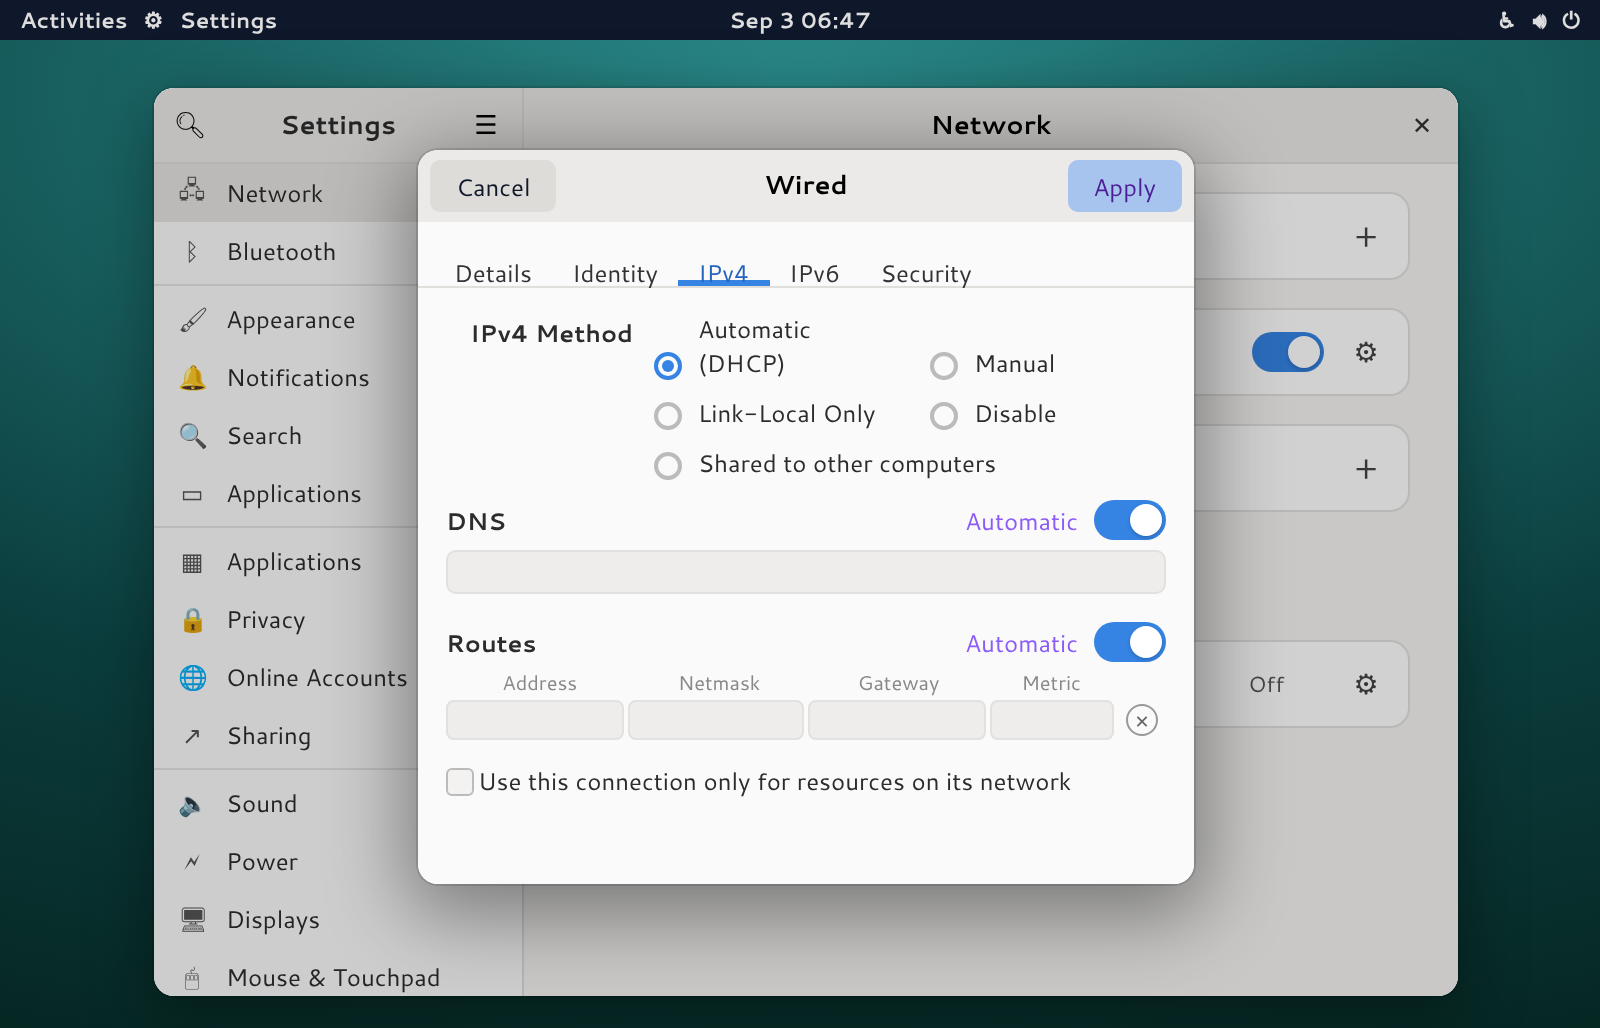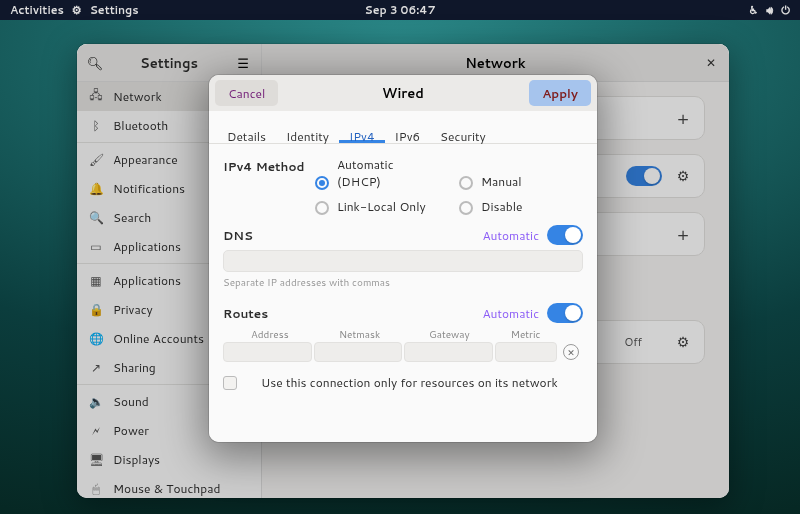--- a/index.html
+++ b/index.html
@@ -137,42 +137,42 @@
     overflow: hidden;
   }
   .modal-header {
     height: 36px; background: #ebeae8;
     display: flex; align-items: center; position: relative;
     padding: 0 6px;
   }
   .mh-btn {
     height: 26px; padding: 0 13px; border-radius: 5px;
     font-size: 12px; display: flex; align-items: center;
-    background: #dedcd9; color: #701a75;
-  }
-  .mh-btn.apply { background: #a6c4ed; color: #7f1d1d; font-weight: 700; }
+    background: #dedcd9; color: #0f172a;
+  }
+  .mh-btn.apply { background: #a6c4ed; color: #4c1d95; font-weight: 400; }
   .modal-header .mtitle { position: absolute; left: 0; right: 0; text-align: center;
     font-weight: 700; font-size: 13px; pointer-events: none; }
   .modal-tabs {
     height: 33px; border-bottom: 1px solid #e0dfdc;
     display: flex; align-items: stretch; gap: 0; padding: 0 8px;
     font-size: 12px;
   }
   .tab {
     padding: 0 10px; display: flex; align-items: center;
     color: #333; border-bottom: 3px solid transparent; margin-top: 22px;
   }
   .tab.active { color: #2563c0; border-bottom-color: #3584e4; font-weight: 500; }
   .modal-body {
     flex: 1; padding: 12px 14px; overflow: hidden; background: #fafafa;
     font-size: 12px; color: #2c2c2c;
   }
 
   
-  .method-row { display: flex; margin-bottom: 10px; }
+  .method-row { display: flex; margin-bottom: 10px; margin-left: 12px; }
   .method-label { width: 92px; font-weight: 700; font-size: 12px; padding-top: 2px;}
   .method-grid {
     flex: 1; display: grid;
     grid-template-columns: 1fr 1fr;
     row-gap: 8px; column-gap: 20px;
   }
   .radio-opt { display: flex; align-items: flex-end; gap: 8px; font-size: 12px; }
   .radio {
     width: 14px; height: 14px; border-radius: 50%;
     border: 2px solid #bbb; position: relative; flex: 0 0 14px;
@@ -213,21 +213,21 @@
     height: 20px; background: #eeedeb; border-radius: 4px;
     border: 1px solid #e2e1df;
   }
   .route-remove {
     width: 16px; height: 16px; margin: auto;
     border: 1px solid #999; border-radius: 50%;
     display: flex; align-items: center; justify-content: center;
     font-size: 9px; color: #666;
   }
 
-  .check-row { display: flex; align-items: center; gap: 24px; margin-top: 12px; font-size: 12px; }
+  .check-row { display: flex; align-items: center; gap: 2px; margin-top: 12px; font-size: 12px; }
   .checkbox {
     width: 14px; height: 14px; border: 1px solid #bbb;
     border-radius: 3px; background: #f3f2f0;
   }
 </style>
 </head>
 <body>
 
 <div class="topbar">
   <div class="left">
@@ -386,32 +386,35 @@
           <span>Manual</span>
         </div>
         <div class="radio-opt">
           <span class="radio"></span>
           <span>Link-Local Only</span>
         </div>
         <div class="radio-opt">
           <span class="radio"></span>
           <span>Disable</span>
         </div>
+        <div class="radio-opt wide">
+          <span class="radio"></span>
+          <span>Shared to other computers</span>
+        </div>
       </div>
     </div>
 
     <div class="section-head">
       <span class="sh-title">DNS</span>
       <div class="sh-right">
         <span>Automatic</span>
         <div class="switch"></div>
       </div>
     </div>
     <div class="dns-input"></div>
-    <div class="help-text">Separate IP addresses with commas</div>
 
     <div class="section-head" style="margin-top:14px">
       <span class="sh-title">Routes</span>
       <div class="sh-right">
         <span>Automatic</span>
         <div class="switch"></div>
       </div>
     </div>
     <div class="routes-head">
       <span>Address</span>

